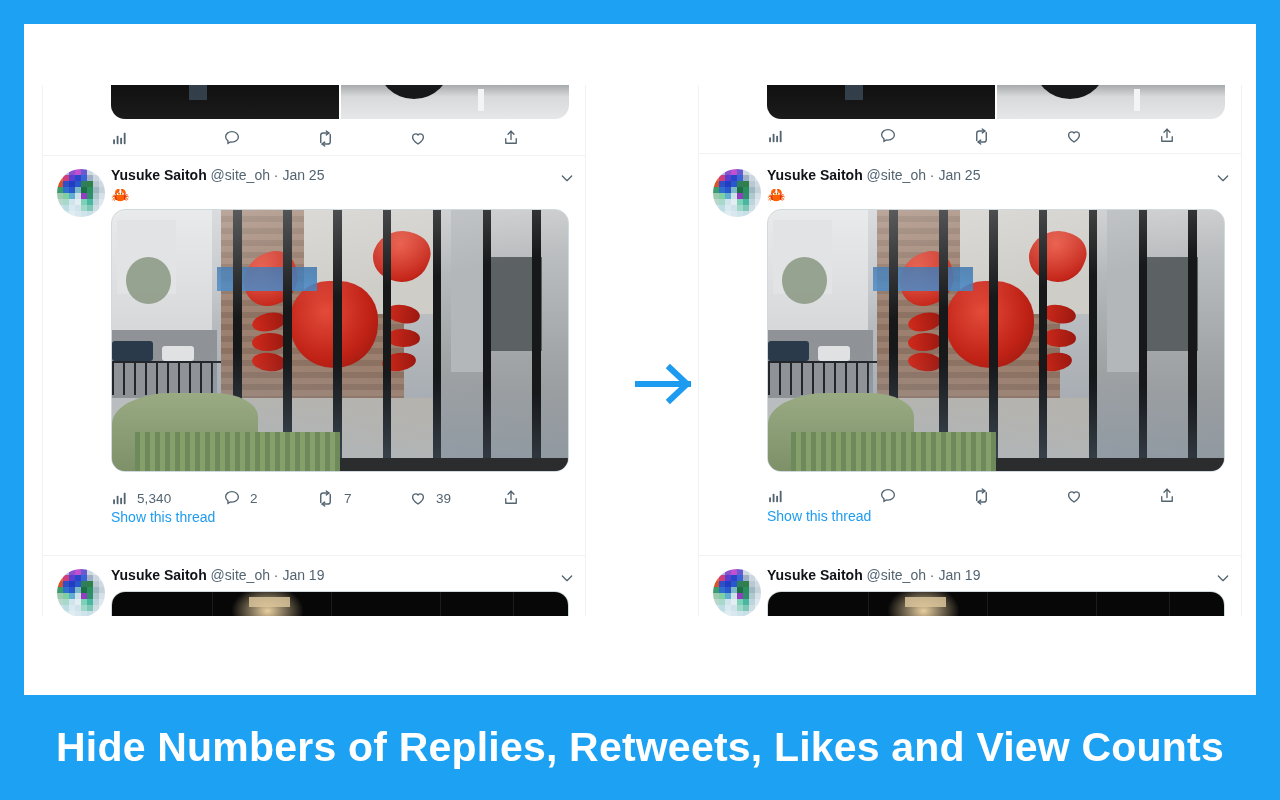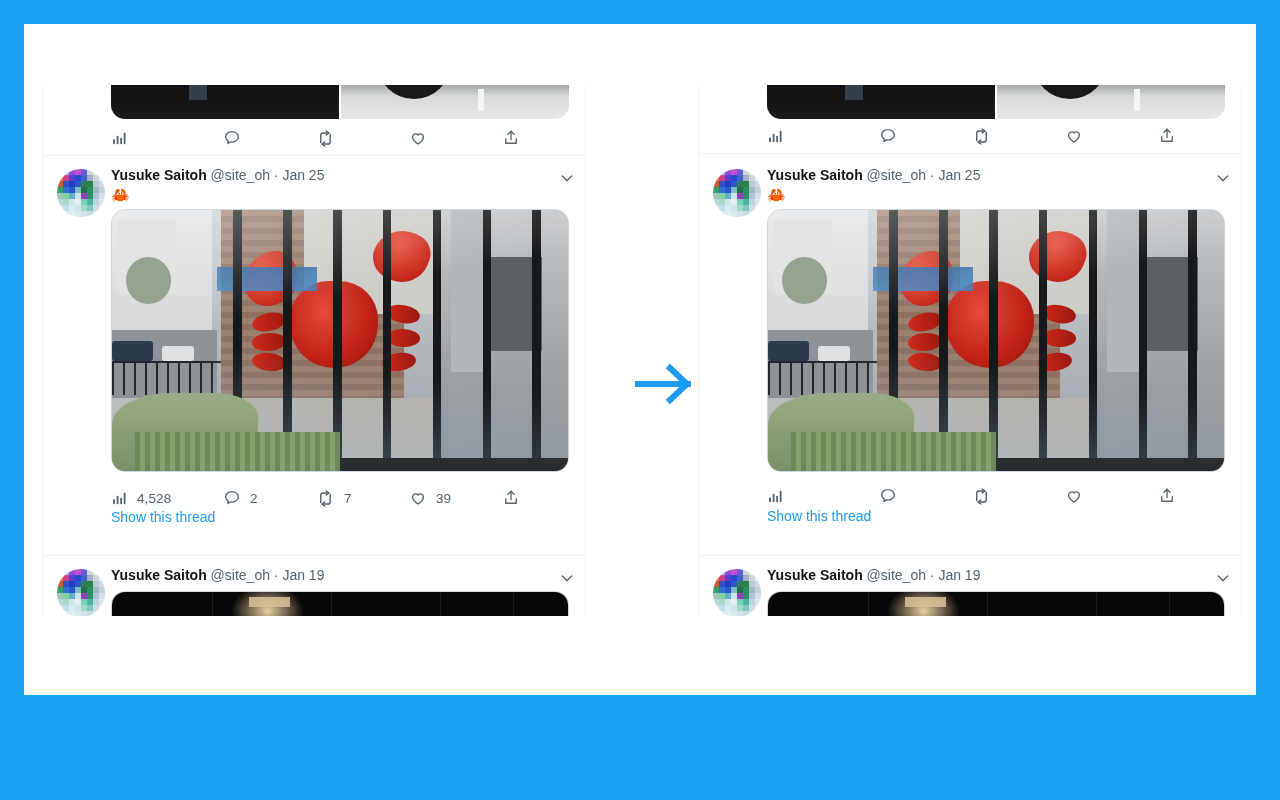--- a/index.html
+++ b/index.html
@@ -355,21 +355,21 @@
                 <span>
                     <svg width="17" height="17" viewBox="0 0 24 24">
                       <g fill="#536471">
                         <rect x="3" y="13" width="2.6" height="7" rx="1"></rect>
                         <rect x="8" y="8" width="2.6" height="12" rx="1"></rect>
                         <rect x="13" y="11" width="2.6" height="9" rx="1"></rect>
                         <rect x="18" y="4" width="2.6" height="16" rx="1"></rect>
                       </g>
                     </svg>
                   </span>
-                <span class="num">4,528</span>
+                <span class="num">5,340</span>
               </div>
               <div class="act reply">
                 <span>
                     <svg width="18" height="18" viewBox="0 0 24 24">
                       <path d="M12 3.5c-4.8 0-8.5 3-8.5 6.9 0 2.2 1.2 4.1 3.1 5.4v3.4l3.3-2a11 11 0 0 0 2.1.2c4.8 0 8.5-3 8.5-6.9S16.8 3.5 12 3.5z" fill="none" stroke="#536471" stroke-width="1.8"></path>
                     </svg>
                   </span>
                 <span class="num">2</span>
               </div>
               <div class="act rt">
@@ -855,13 +855,16 @@
           <g stroke="#1d9bf0" stroke-width="6" fill="none" stroke-linecap="square">
             <line x1="8" y1="22" x2="58" y2="22"></line>
             <polyline points="40,6 57,22 40,38"></polyline>
           </g>
         </svg>
       </div>
 
     </div>
   </div>
 
+  <div class="caption">
+    <span>Hide Numbers of Replies, Retweets, Likes and View Counts</span>
+  </div>
 </div>
 
 </body></html>

